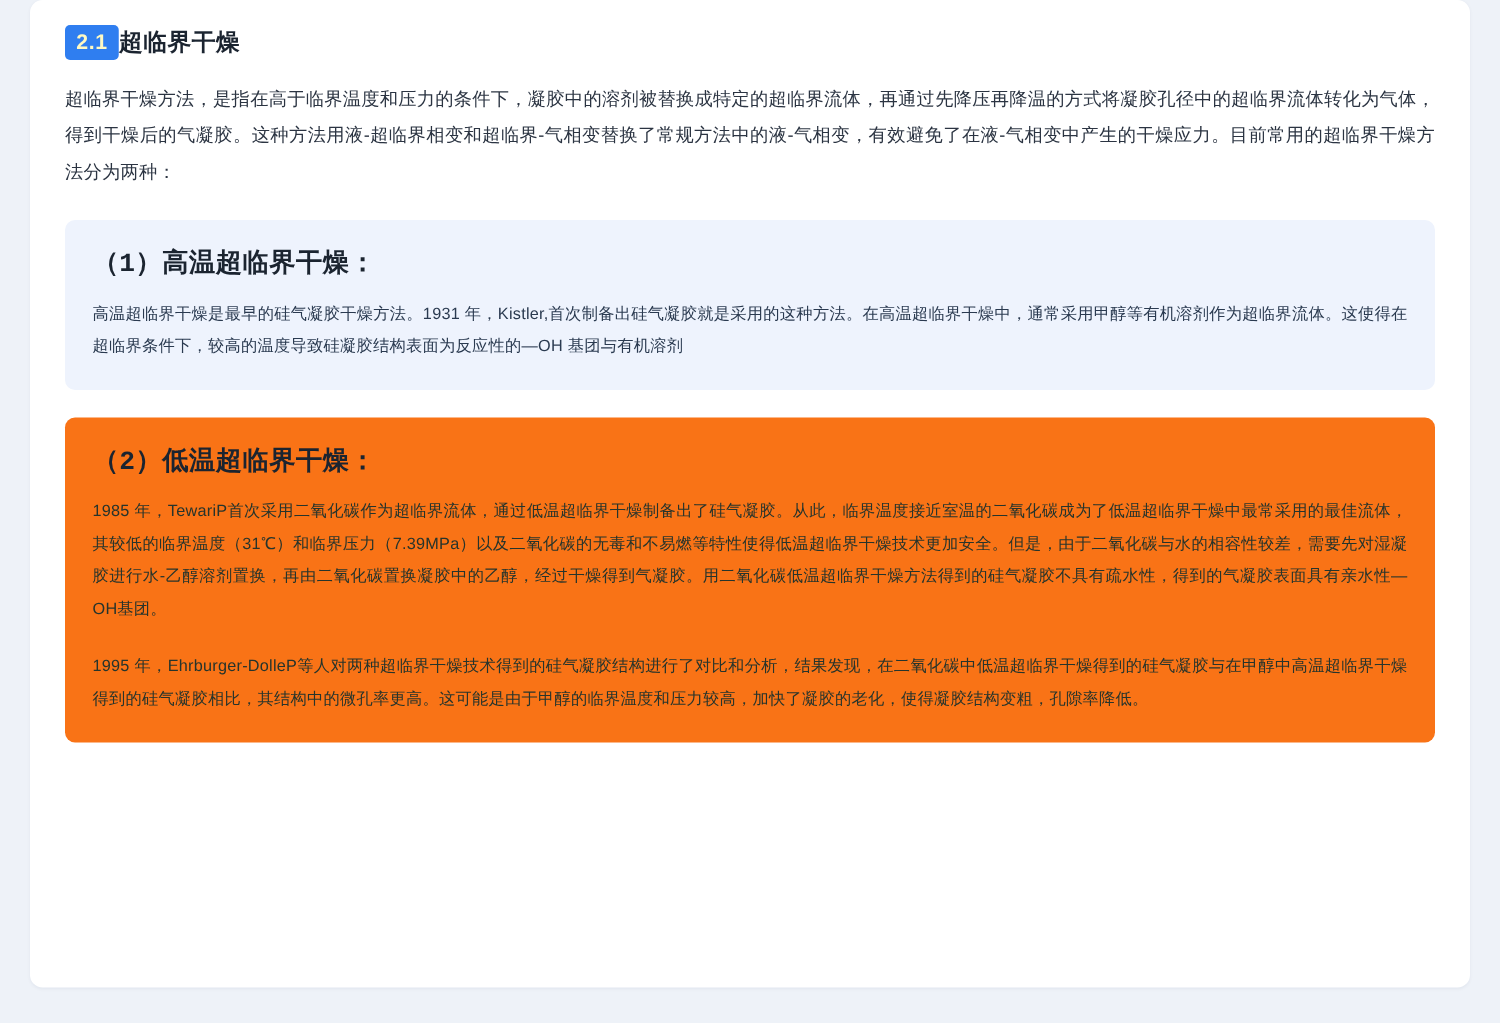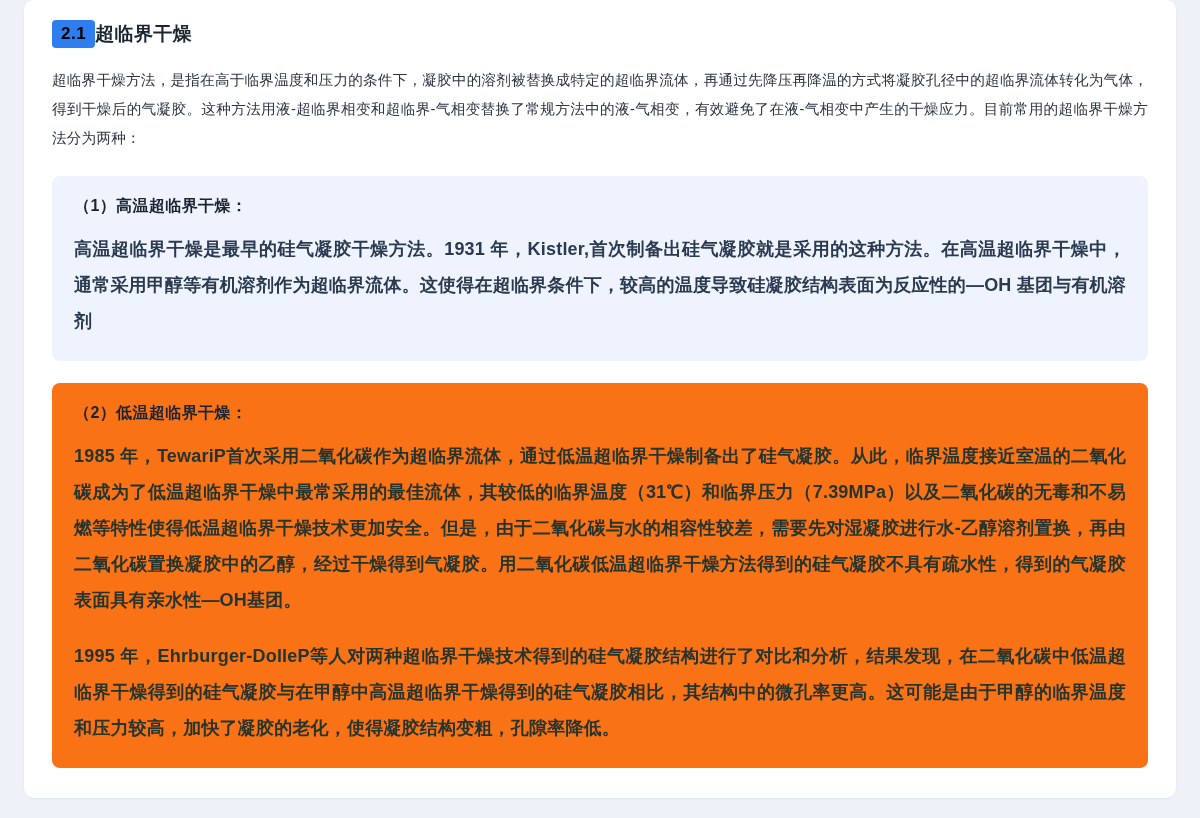--- a/index.html
+++ b/index.html
@@ -26,21 +26,21 @@
     padding: 0 28px 30px 28px;
   }
   .section-header {
     display: flex;
     align-items: center;
     padding-top: 20px;
     padding-bottom: 4px;
   }
   .section-number {
     background: #2f7ef0;
-    color: #000000;
+    color: #fef9c3;
     font-size: 17px;
     font-weight: bold;
     line-height: 1;
     padding: 5px 9px 6px 9px;
     border-radius: 4px;
     letter-spacing: 0.5px;
   }
   .section-title {
     font-size: 19px;
     font-weight: bold;
@@ -61,37 +61,37 @@
     padding: 18px 22px 22px 22px;
     box-sizing: border-box;
   }
   .card-blue {
     background: #eef3fd;
   }
   .card-green {
     background: #f97316;
   }
   .card-title {
-    font-size: 16px;
+    font-size: 21px;
     font-weight: bold;
     color: #1b2430;
     margin: 2px 0 14px 0;
     letter-spacing: 0.4px;
+    font-family: Liberation Mono, monospace;
   }
   .card-blue .card-title {
     color: #1b2430;
   }
   .card p {
     margin: 0 0 20px 0;
-    font-size: 18px;
+    font-size: 13px;
     line-height: 2.0;
     color: #2b3442;
     text-align: justify;
     letter-spacing: 0.2px;
-    font-weight: bold;
   }
   .card p:last-child {
     margin-bottom: 0;
   }
   .card-blue p {
     color: #2a3a50;
   }
   .card-green p {
     color: #26342c;
   }

